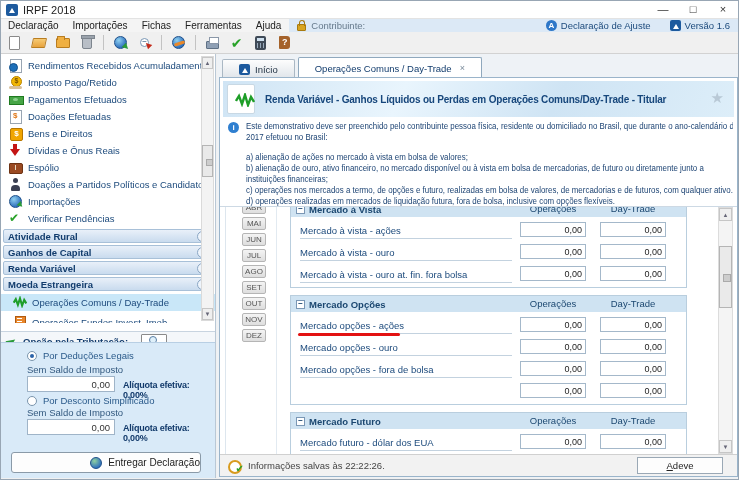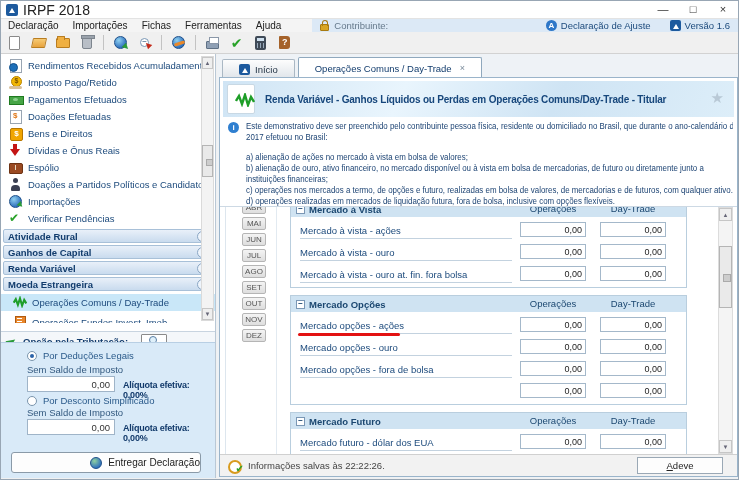--- a/index.html
+++ b/index.html
@@ -5,29 +5,29 @@
   *{box-sizing:border-box;margin:0;padding:0}
   html,body{width:739px;height:480px;overflow:hidden}
   body{font-family:"Liberation Sans","DejaVu Sans",sans-serif;background:#fff}
   #window{position:relative;width:739px;height:480px;background:#f0f0f0;border:1px solid #98a6b4;overflow:hidden}
 
   
   .titlebar{height:18px;display:flex;align-items:center;gap:5px;background:#fff;padding-left:5px;border-bottom:1px solid #e3e3e3}
   .app-logo{width:12px;height:12px;background:#1d5a9e;border-radius:2px;position:relative;flex:none}
   .app-logo::before{content:"";position:absolute;left:3px;top:4px;border-left:3px solid transparent;border-right:3px solid transparent;border-bottom:5px solid #fff}
   .app-logo.sm{width:11px;height:11px}
-  .title-text{font-size:14px;color:#222}
+  .title-text{font-size:11px;color:#222}
   .win-controls{margin-left:auto;display:flex}
   .win-btn{width:30px;height:17px;text-align:center;font-size:11px;color:#333;line-height:16px}
 
   
   .menubar{height:13px;display:flex;align-items:stretch;background:#f4f4f4;font-size:10px}
   .menus{display:flex}
   .menu-item{padding:0 7px;line-height:13px;color:#222}
-  .contrib-band{flex:1;background:#dce9f6;display:flex;align-items:center;padding:0 8px;gap:5px;margin-left:24px}
+  .contrib-band{flex:1;background:#dce9f6;display:flex;align-items:center;padding:0 8px;gap:5px;margin-left:1px}
   .lock{width:9px;height:7px;background:#d9a520;border:1px solid #a87a10;border-radius:1px;position:relative;margin-top:3px}
   .lock::before{content:"";position:absolute;top:-5px;left:1px;width:4px;height:5px;border:1.5px solid #a87a10;border-bottom:none;border-radius:3px 3px 0 0}
   .contrib-label{font-size:9.5px;color:#667a8c}
   .ajuste{margin-left:auto;display:flex;align-items:center;gap:4px;color:#1c4a7c;font-size:9.5px}
   .circleA{width:11px;height:11px;border-radius:50%;background:#2e77c8;color:#fff;font-size:8px;font-weight:bold;text-align:center;line-height:11px;flex:none}
   .versao{display:flex;align-items:center;gap:4px;color:#1c4a7c;font-size:9.5px;margin-left:14px}
 
   
   .toolbar{height:22px;background:#f0f0f0;border-bottom:1px solid #d2d2d2;display:flex;align-items:center;padding-left:4px;gap:5px}
   .tool{width:19px;height:19px;display:flex;align-items:center;justify-content:center}

